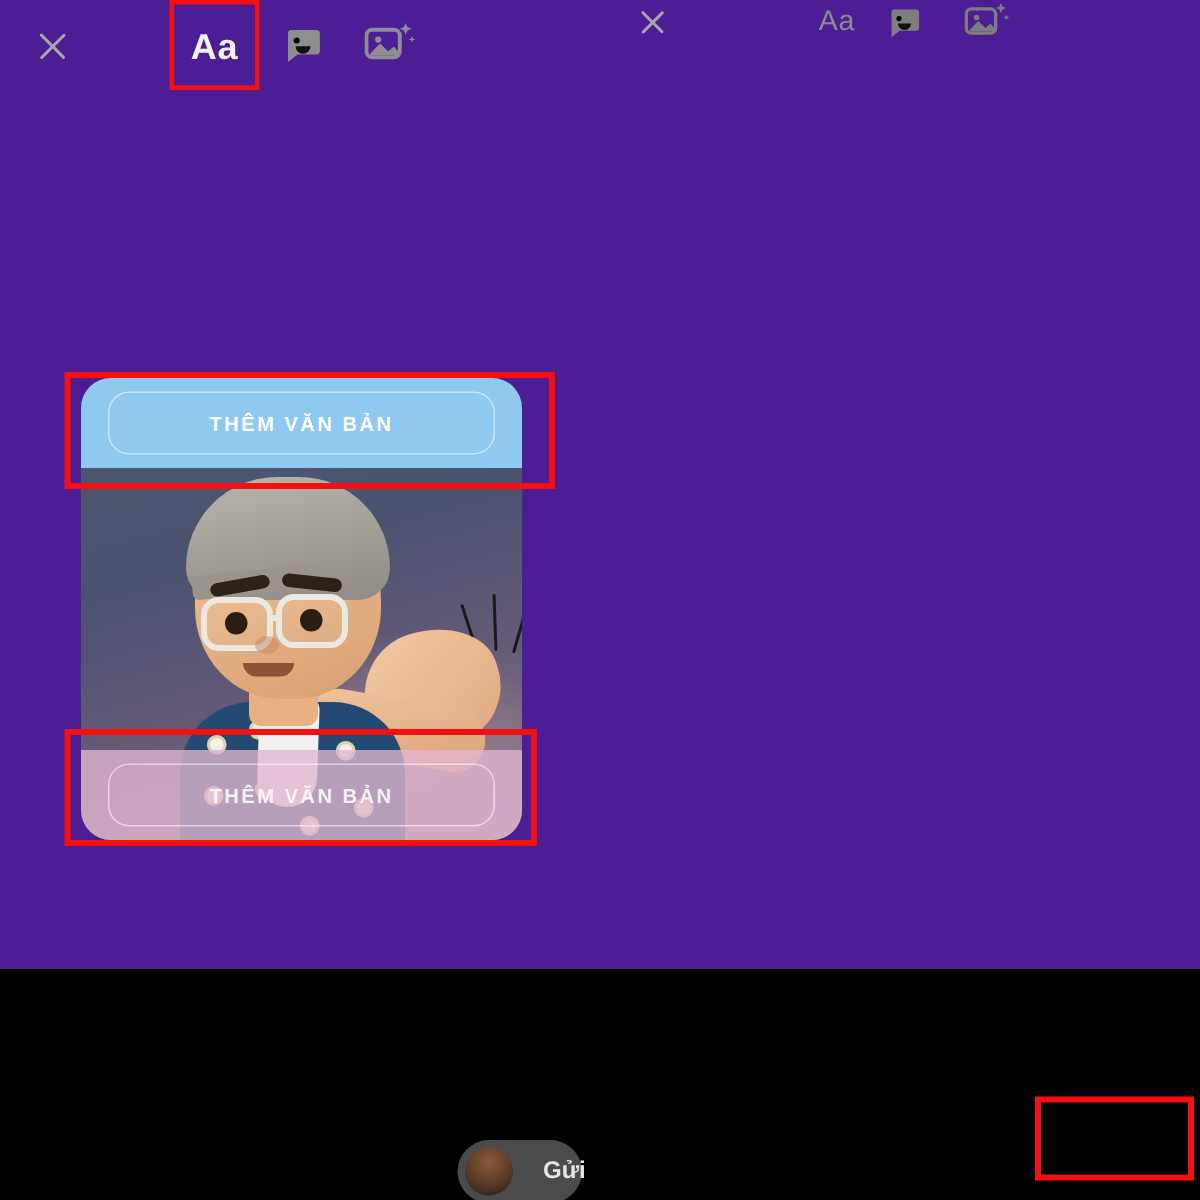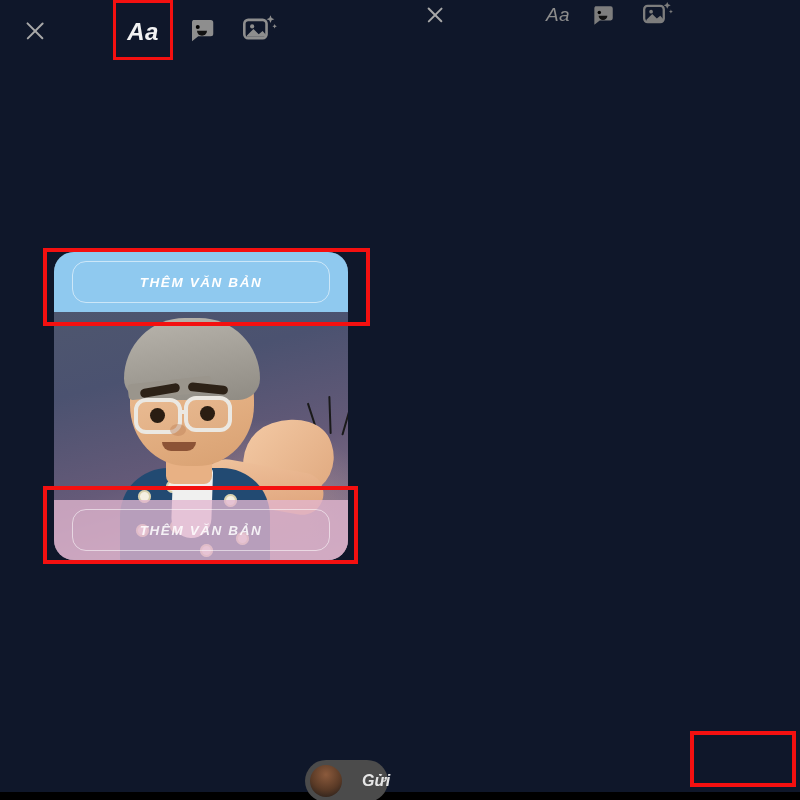--- a/index.html
+++ b/index.html
@@ -2,21 +2,21 @@
 <html><head>
 <meta charset="utf-8">
 <style>
   * { margin:0; padding:0; box-sizing:border-box; }
   html, body {
     width:800px; height:800px;
     background:#000;
     font-family:"Liberation Sans", sans-serif;
     overflow:hidden;
   }
-  #screen { position:relative; width:800px; height:792px; background:#0f172a;font-style:italic; }
+  #screen { position:relative; width:800px; height:646px; background:#4c1d95; }
 
   
   .panel { position:absolute; top:0; height:800px; }
   #panel-left  { left:0;   width:400px; }
   #panel-right { left:400px; width:400px; }
 
   
   .toolbar { position:absolute; left:0; width:400px; display:block; }
   #toolbar-left  { top:0; height:62px; }
   #toolbar-right { top:0; height:46px; }

